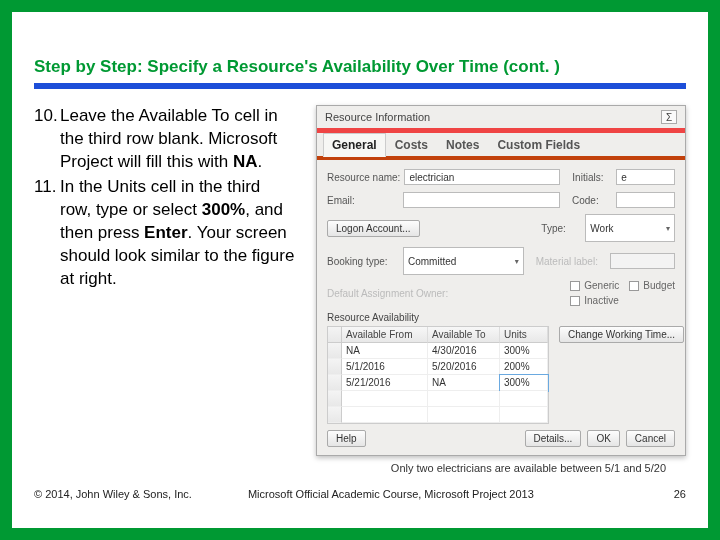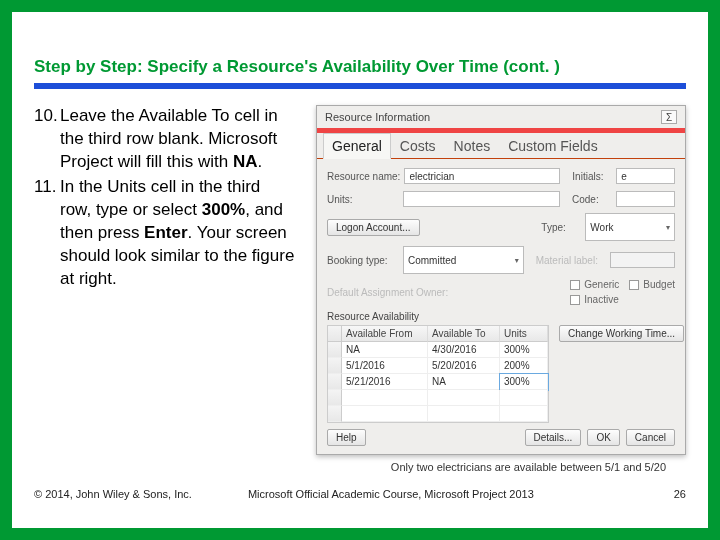--- a/index.html
+++ b/index.html
@@ -70,24 +70,25 @@
       justify-content: space-between;
       align-items: center;
       text-align: right;
     }
     .sigma {
       width:16px;height:14px;border:1px solid #aaa;display:inline-flex;
       align-items:center;justify-content:center;font-size:10px;background:#fafafa;
     }
     .tabs {
       display: flex;
-      border-bottom: 1px solid #c2410c;
+      border-bottom: 4px solid #c2410c;
       padding: 0 6px;
       gap: 0;
-      font-size: 14px;
+      font-size: 12px;
+      font-weight: bold;
     }
     .tab {
       padding: 4px 8px;
       color: #555;
       border: 1px solid transparent;
       border-bottom: none;
       cursor: pointer;
     }
     .tab.active {
       background: #f7f7f5;
@@ -201,21 +202,21 @@
             <div class="tab">Custom Fields</div>
           </div>
           <div class="dlg-body">
             <div class="row">
               <span class="lbl">Resource name:</span>
               <span class="inp" style="flex:1.5">electrician</span>
               <span class="lbl" style="min-width:40px;margin-left:8px">Initials:</span>
               <span class="inp" style="flex:0.5">e</span>
             </div>
             <div class="row">
-              <span class="lbl">Units:</span>
+              <span class="lbl">Email:</span>
               <span class="inp" style="flex:1.5"></span>
               <span class="lbl" style="min-width:40px;margin-left:8px">Code:</span>
               <span class="inp" style="flex:0.5"></span>
             </div>
             <div class="row">
               <span class="btn">Logon Account...</span>
               <span style="flex:1"></span>
               <span class="lbl" style="min-width:40px">Type:</span>
               <span class="dd" style="flex:0.7">
                   <span>Work</span>

